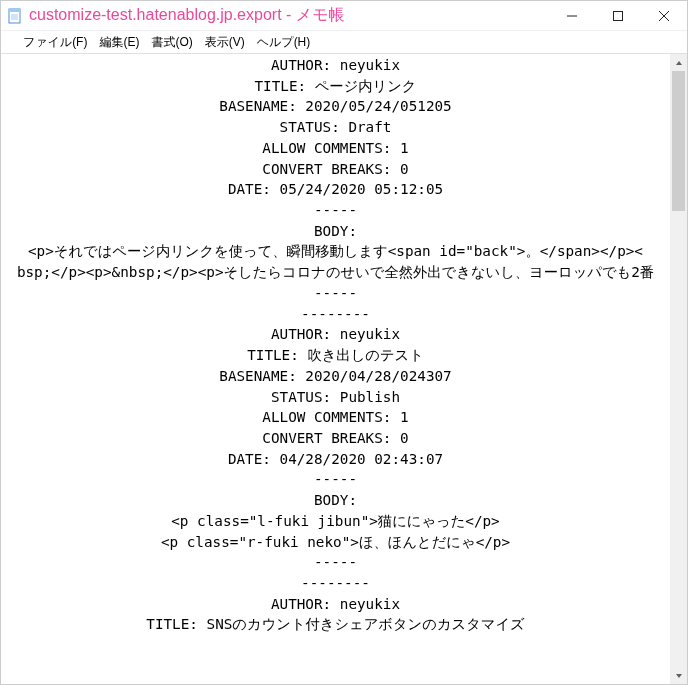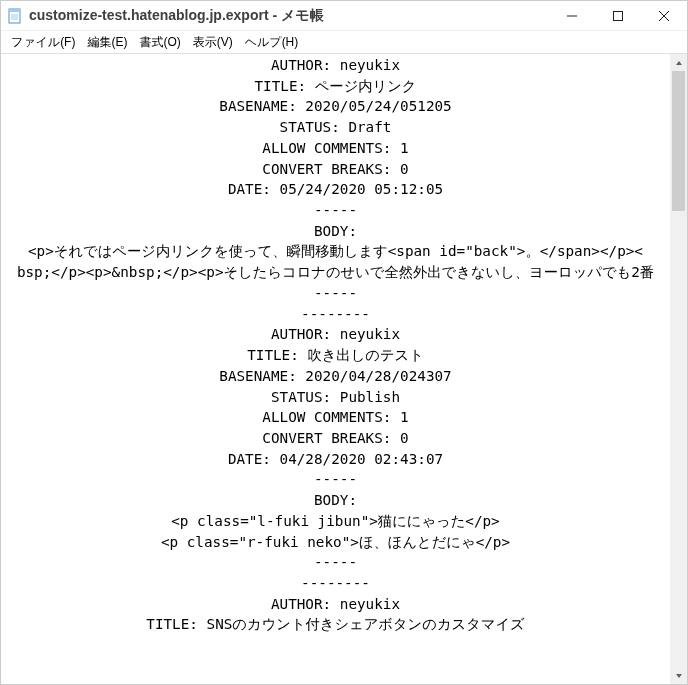--- a/index.html
+++ b/index.html
@@ -22,34 +22,34 @@
     background: #ffffff;
     border-bottom: 1px solid #f0f0f0;
   }
   .titlebar-icon {
     width: 16px; height: 16px;
     margin-left: 6px; margin-right: 6px;
     display: inline-flex; align-items: center; justify-content: center;
   }
   .titlebar-title {
     flex: 1;
-    font-size: 14px;
-    color: #404040;
-    white-space: nowrap; overflow: hidden; font-weight: bold;
+    font-size: 16px;
+    color: #ec4899;
+    white-space: nowrap; overflow: hidden;
   }
   .win-buttons { display: flex; height: 100%; }
   .win-btn {
     width: 46px; height: 30px;
     display: flex; align-items: center; justify-content: center;
     color: #222;
   }
   .menubar {
     height: 22px;
     display: flex; align-items: center;
-    padding: 0 4px;
+    padding: 0 16px;
     font-size: 12px;
     gap: 0;
   }
   .menu-item {
     padding: 2px 6px;
     cursor: default;
   }
   .content-wrap {
     flex: 1;
     display: flex;

